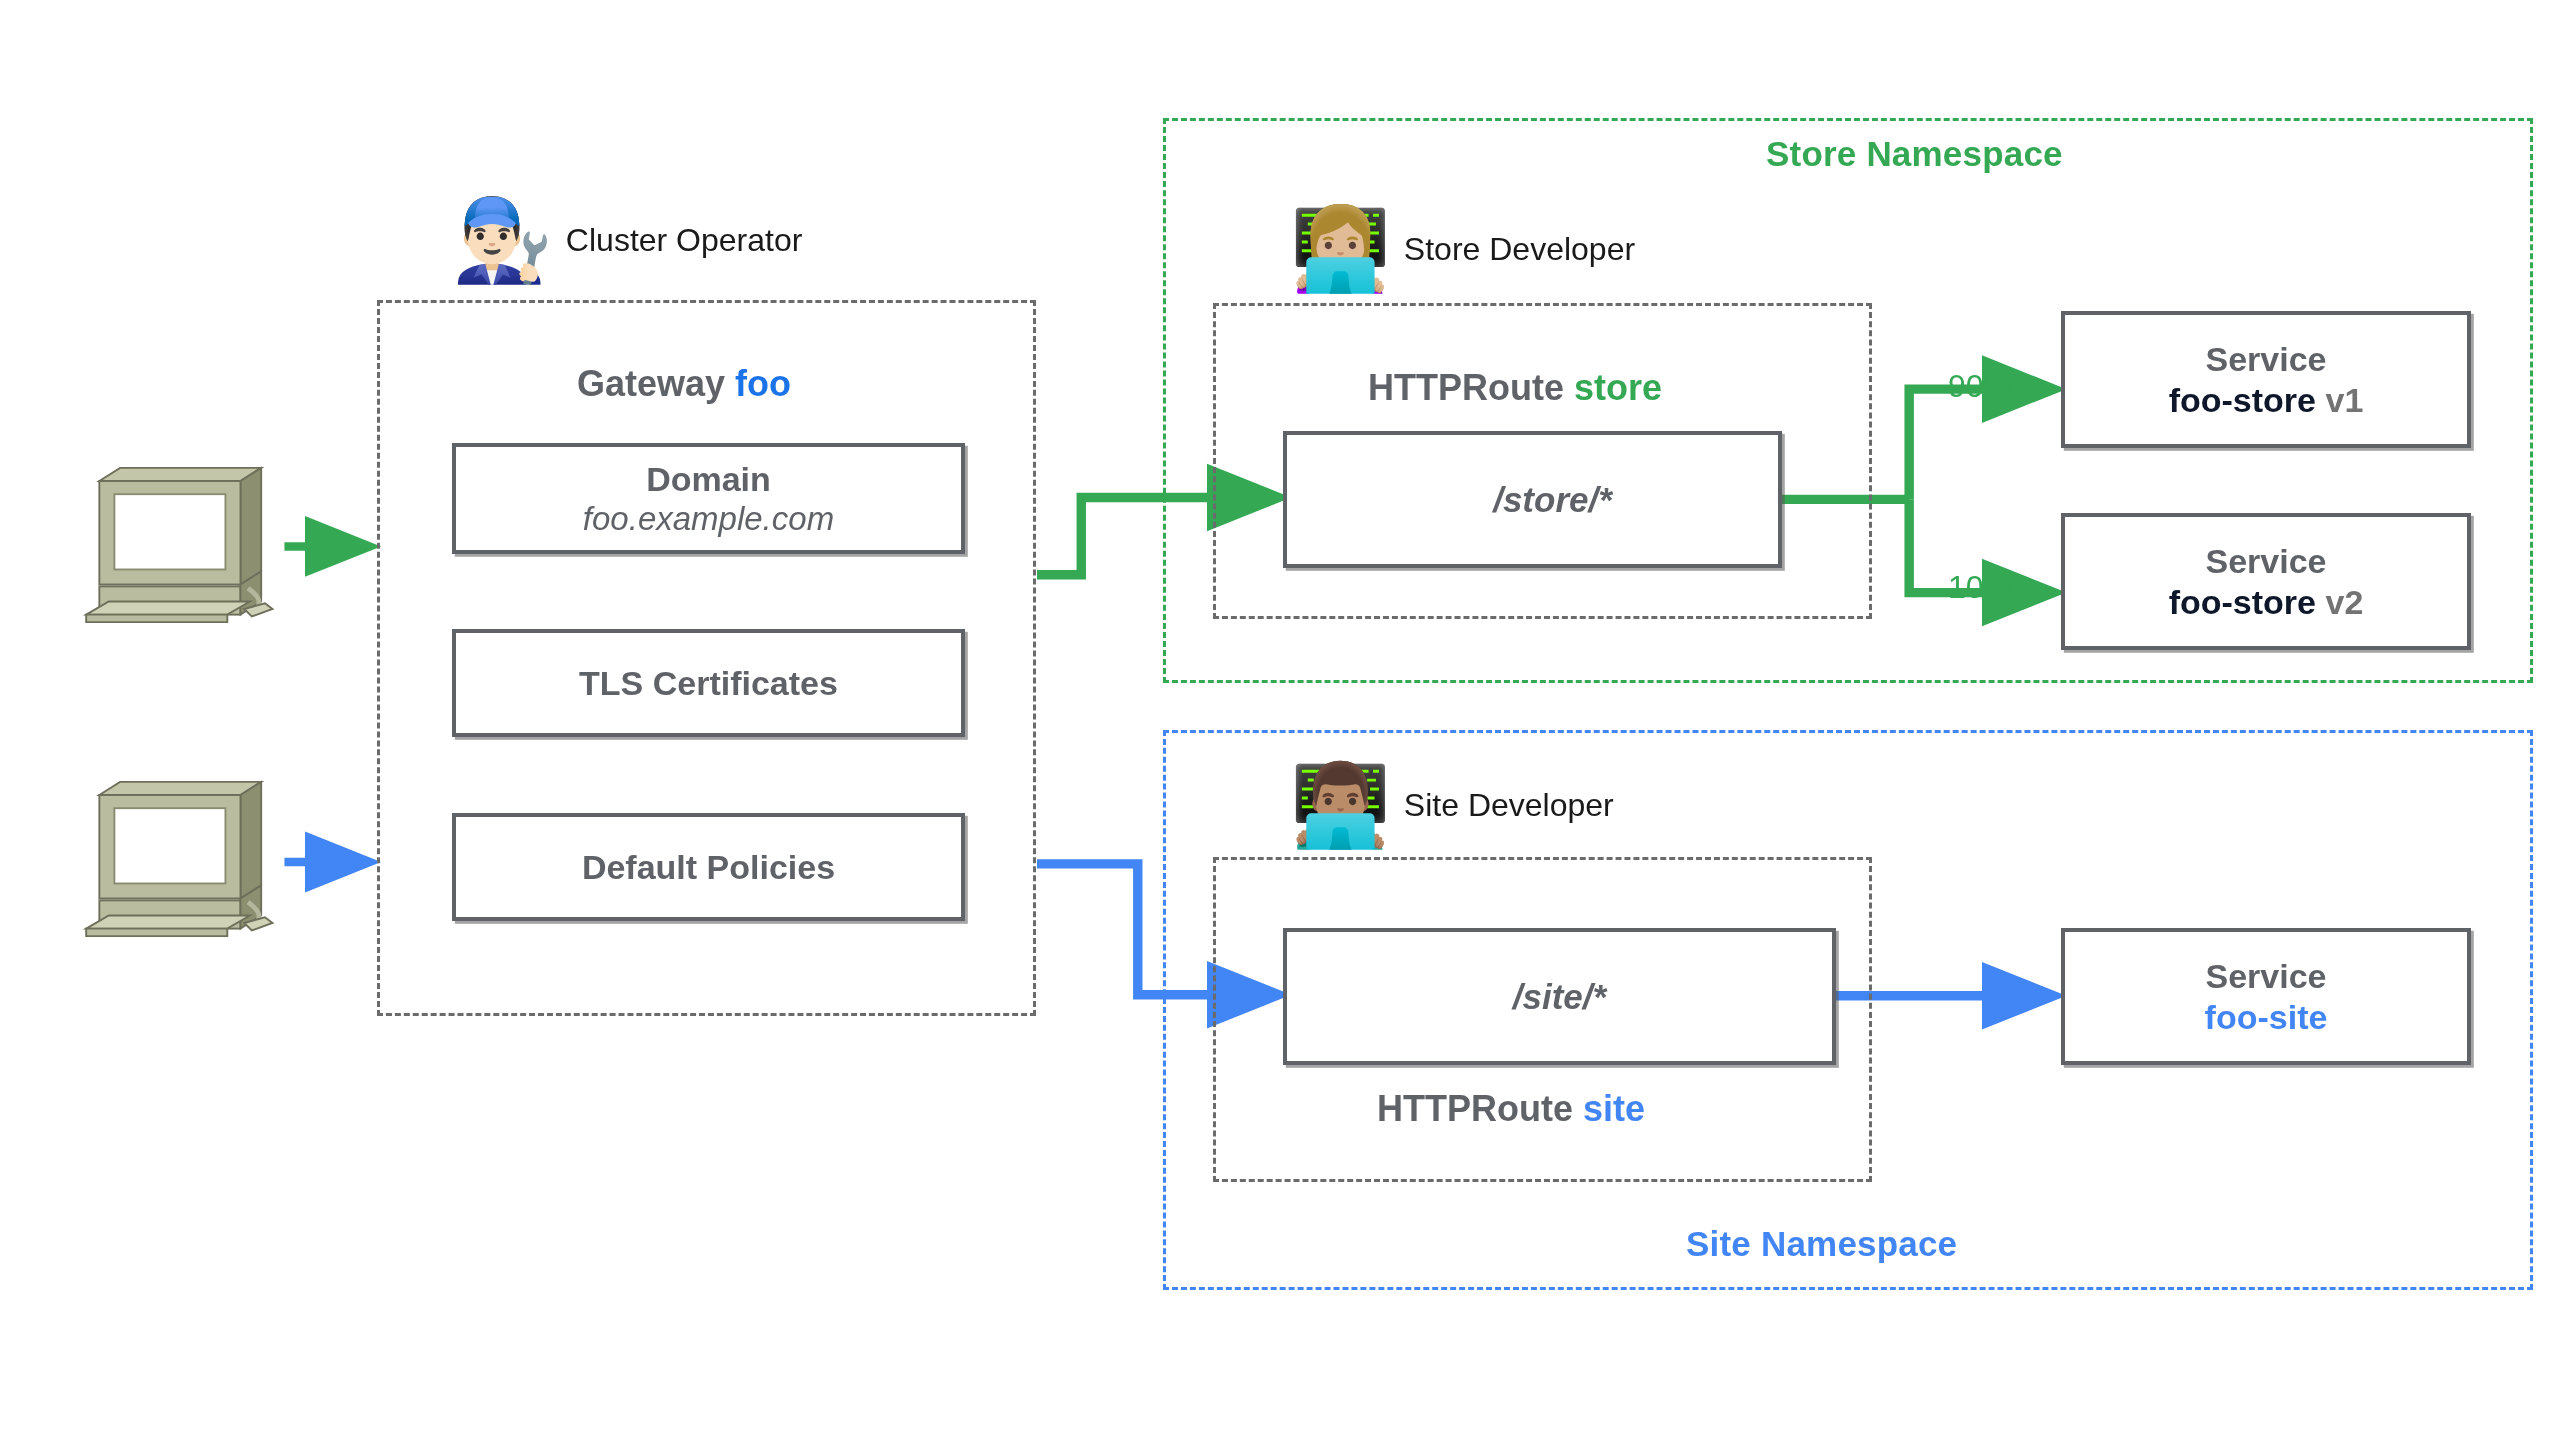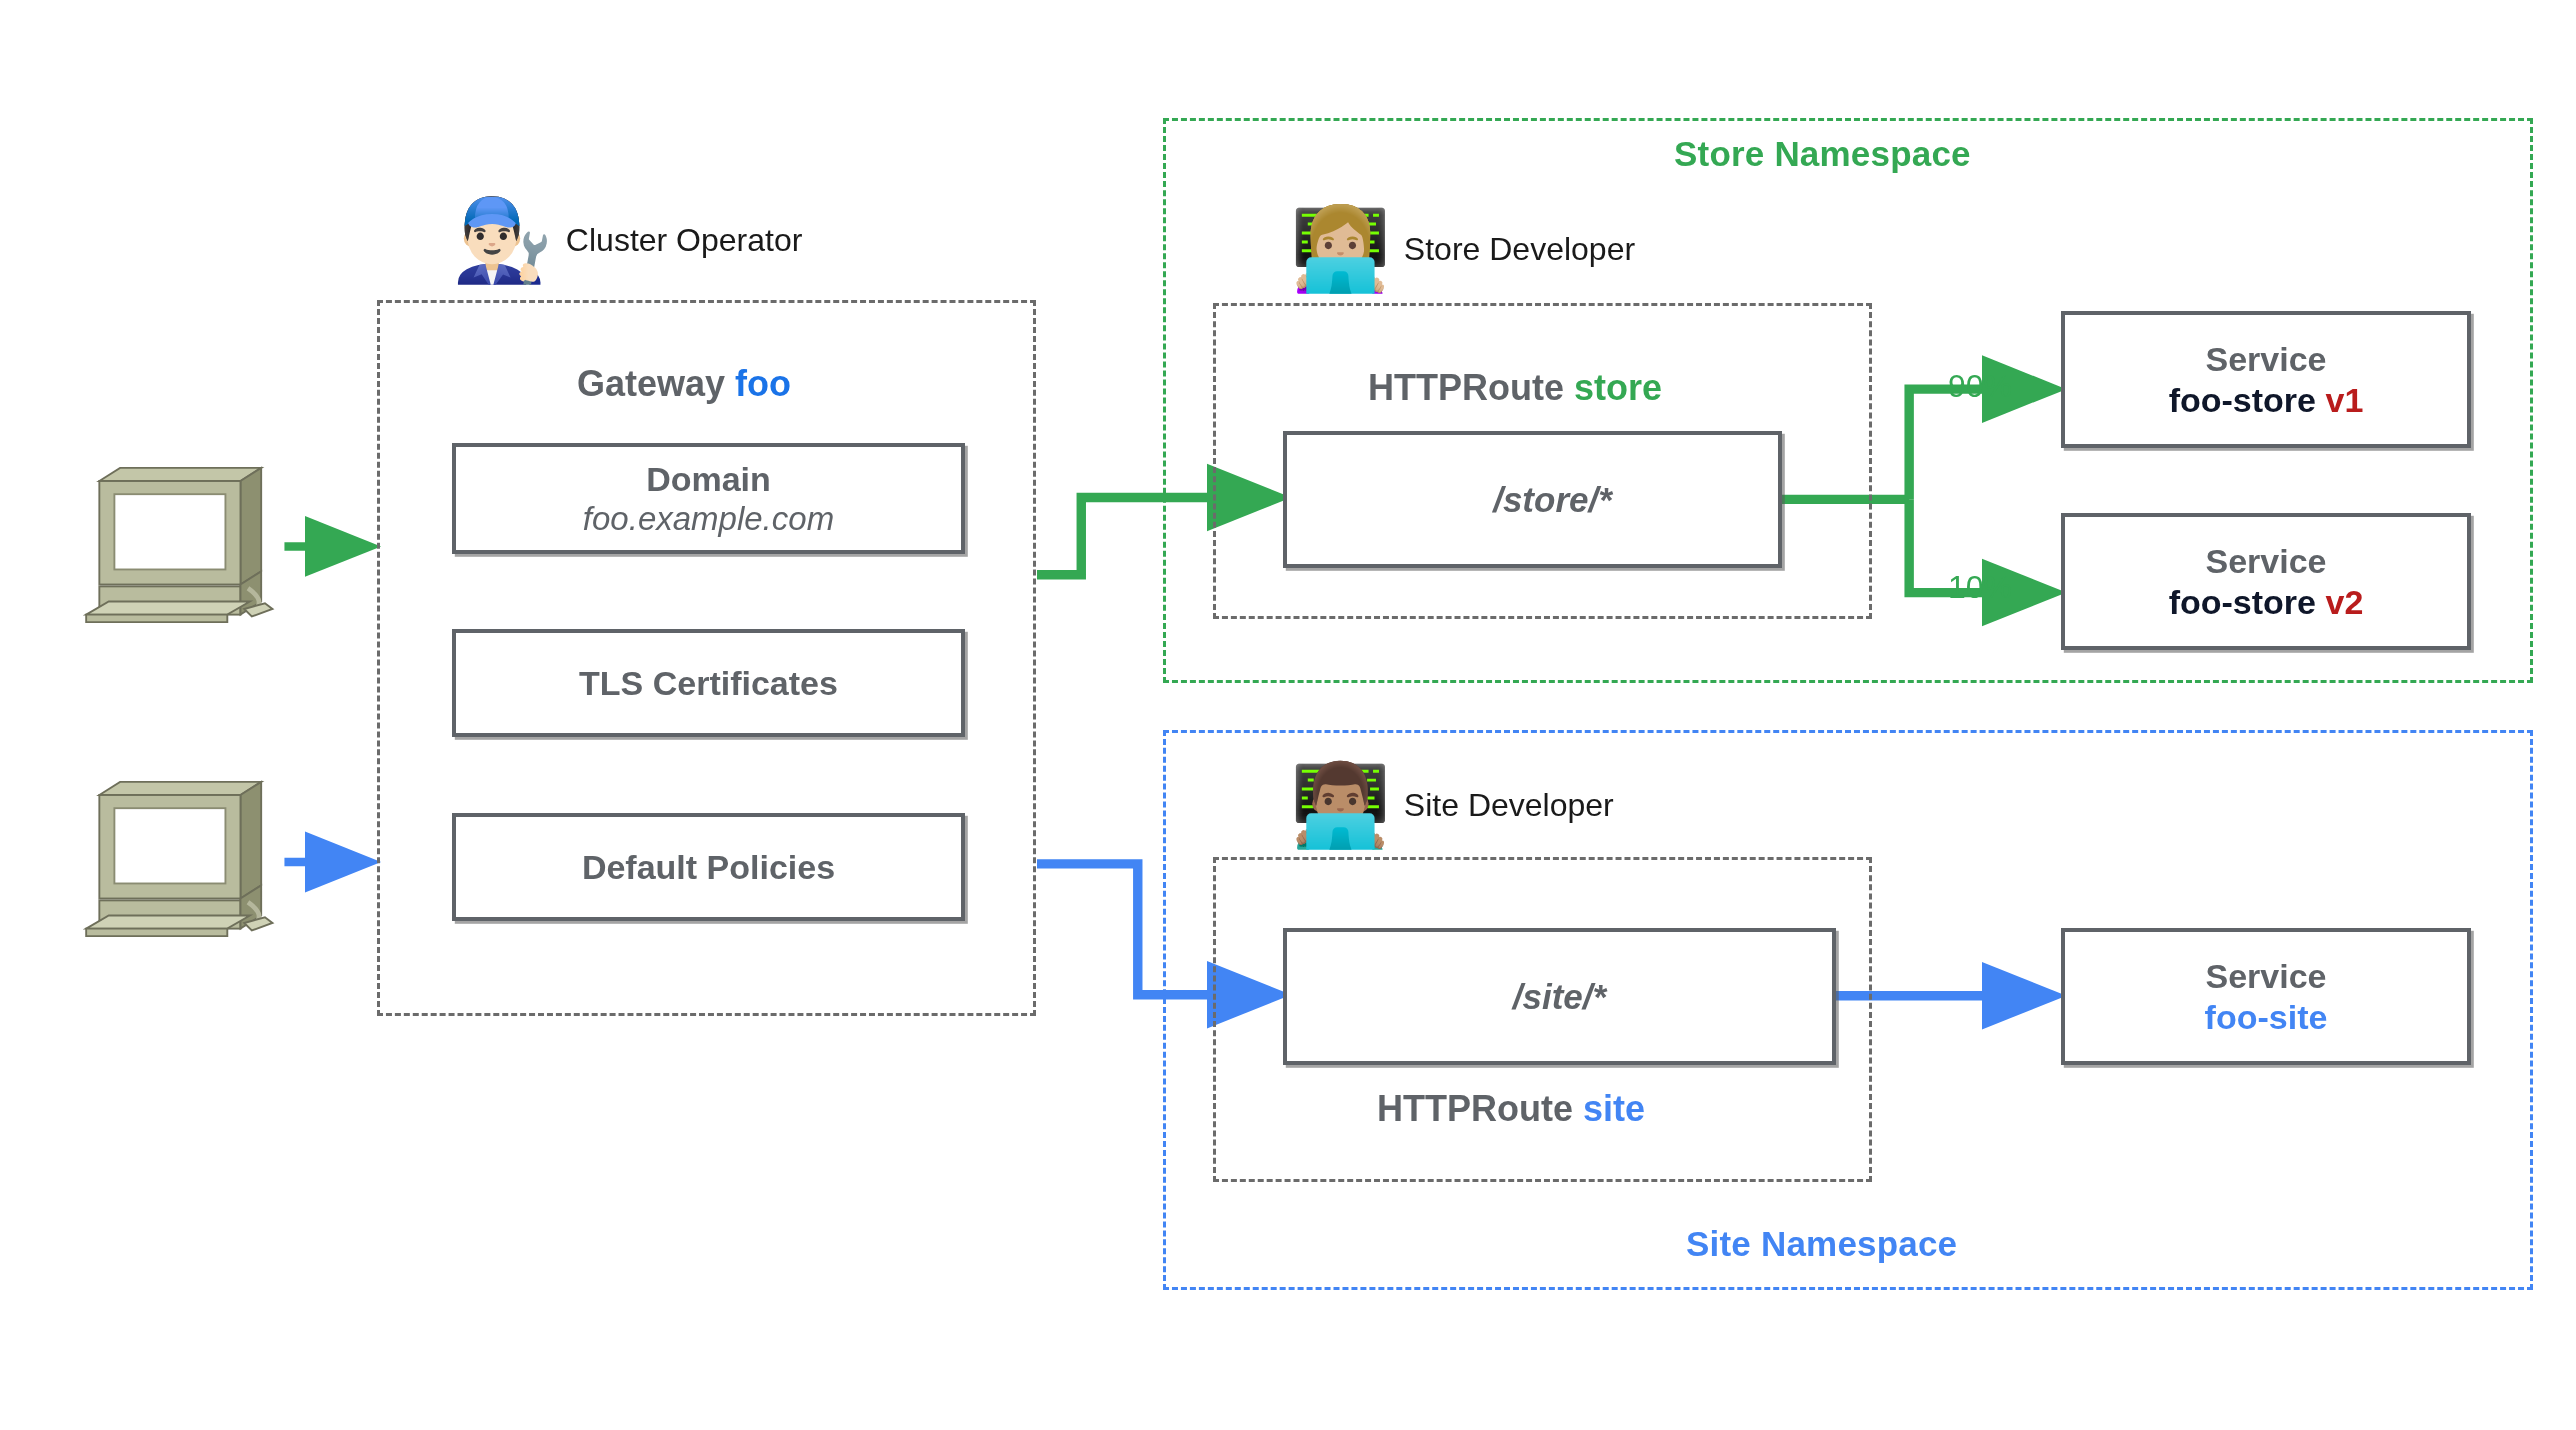--- a/index.html
+++ b/index.html
@@ -44,21 +44,21 @@
     font-size: 33px; font-style: italic; color: #5f6368;
     line-height: 1.2; white-space: nowrap; font-weight: 400;
   }
   .box-path {
     font-size: 35px; font-style: italic; font-weight: 700;
     color: #5f6368; white-space: nowrap;
   }
   .svc-name { font-size: 34px; font-weight: 700; white-space: nowrap; line-height: 1.18; }
   .svc-name .g { color: #0f172a; }
   .svc-name .b { color: #4285F4; }
-  .svc-name .v { color: #b91c1c; margin-top: 8px; }
+  .svc-name .v { color: #737373; margin-top: 8px; }
 
   
   .group-title {
     position: absolute; white-space: nowrap;
     font-size: 36px; font-weight: 700; color: #5f6368;
   }
   .group-title .accent-blue  { color: #1A73E8; }
   .group-title .accent-green { color: #34A853; }
   .group-title .accent-lblue { color: #4285F4; }
 
@@ -172,21 +172,21 @@
   <div class="solid-box" style="left:452px; top:629px; width:513px; height:108px;">
     <span class="box-line1">TLS Certificates</span>
   </div>
 
   <div class="solid-box" style="left:452px; top:813px; width:513px; height:108px;">
     <span class="box-line1">Default Policies</span>
   </div>
 
   <div class="ns-box ns-store" style="left:1163px; top:118px; width:1370px; height:565px;"></div>
 
-  <div class="ns-title green" style="left:1674px; top:134px;">Store Namespace</div>
+  <div class="ns-title green" style="left:1766px; top:134px;">Store Namespace</div>
 
   <div class="persona" style="left:1290px; top:209px;">
     <span class="persona-emoji">👩🏼‍💻</span>
     <span class="persona-label">Store Developer</span>
   </div>
 
   <div class="ns-box dash-gray" style="left:1213px; top:303px; width:659px; height:316px;"></div>
 
   <div class="group-title" style="left:1368px; top:367px;">
     <span>HTTPRoute</span>

